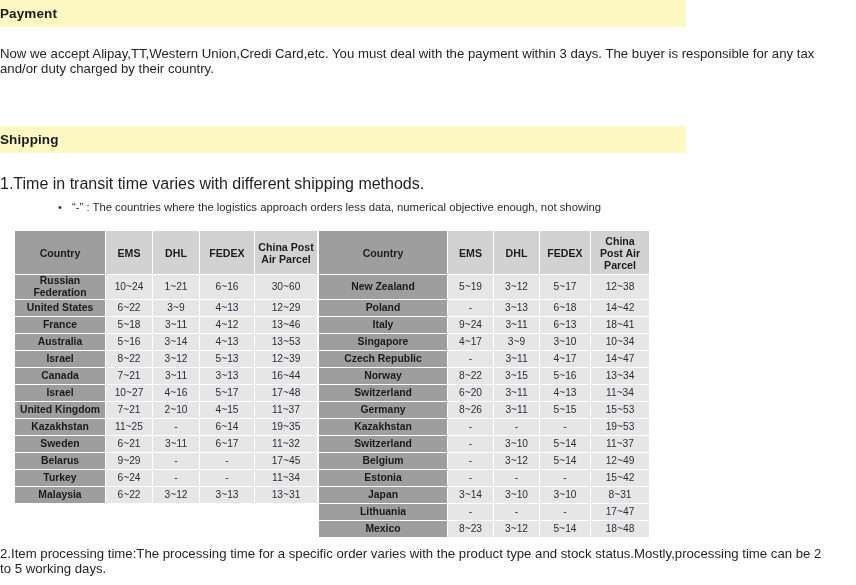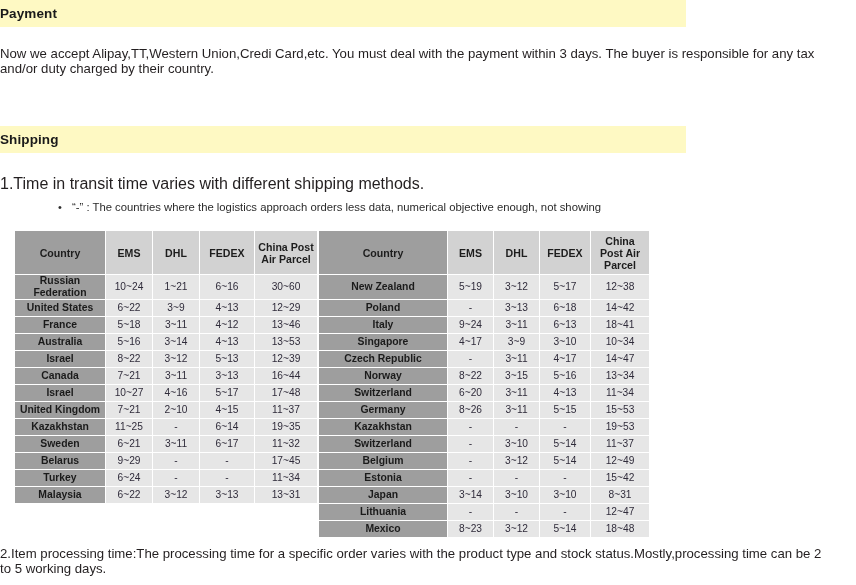--- a/index.html
+++ b/index.html
@@ -378,21 +378,21 @@
           <td class="val">3~14</td>
           <td class="val">3~10</td>
           <td class="val">3~10</td>
           <td class="val">8~31</td>
         </tr>
         <tr class="r-std">
           <td class="country">Lithuania</td>
           <td class="val">-</td>
           <td class="val">-</td>
           <td class="val">-</td>
-          <td class="val">12~47</td>
+          <td class="val">17~47</td>
         </tr>
         <tr class="r-std">
           <td class="country">Mexico</td>
           <td class="val">8~23</td>
           <td class="val">3~12</td>
           <td class="val">5~14</td>
           <td class="val">18~48</td>
         </tr>
       </tbody>
   </table>

